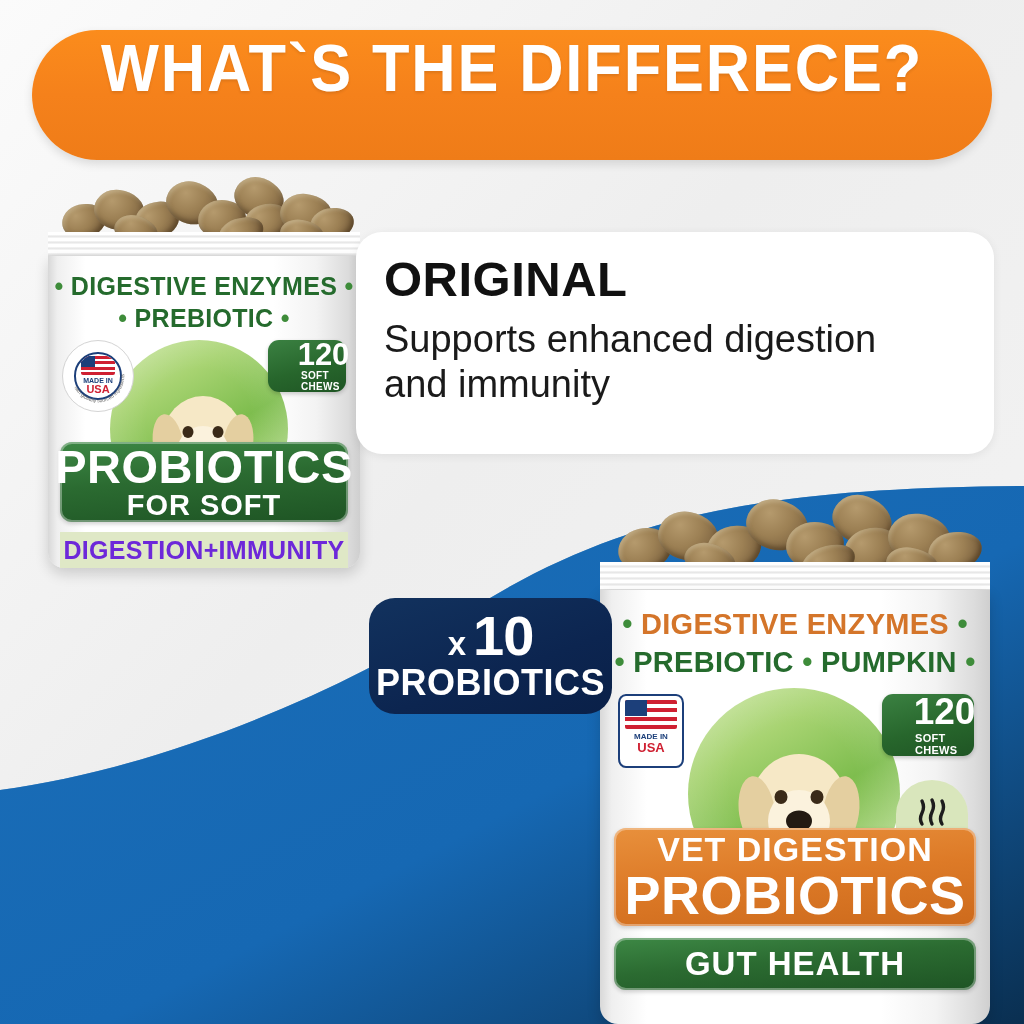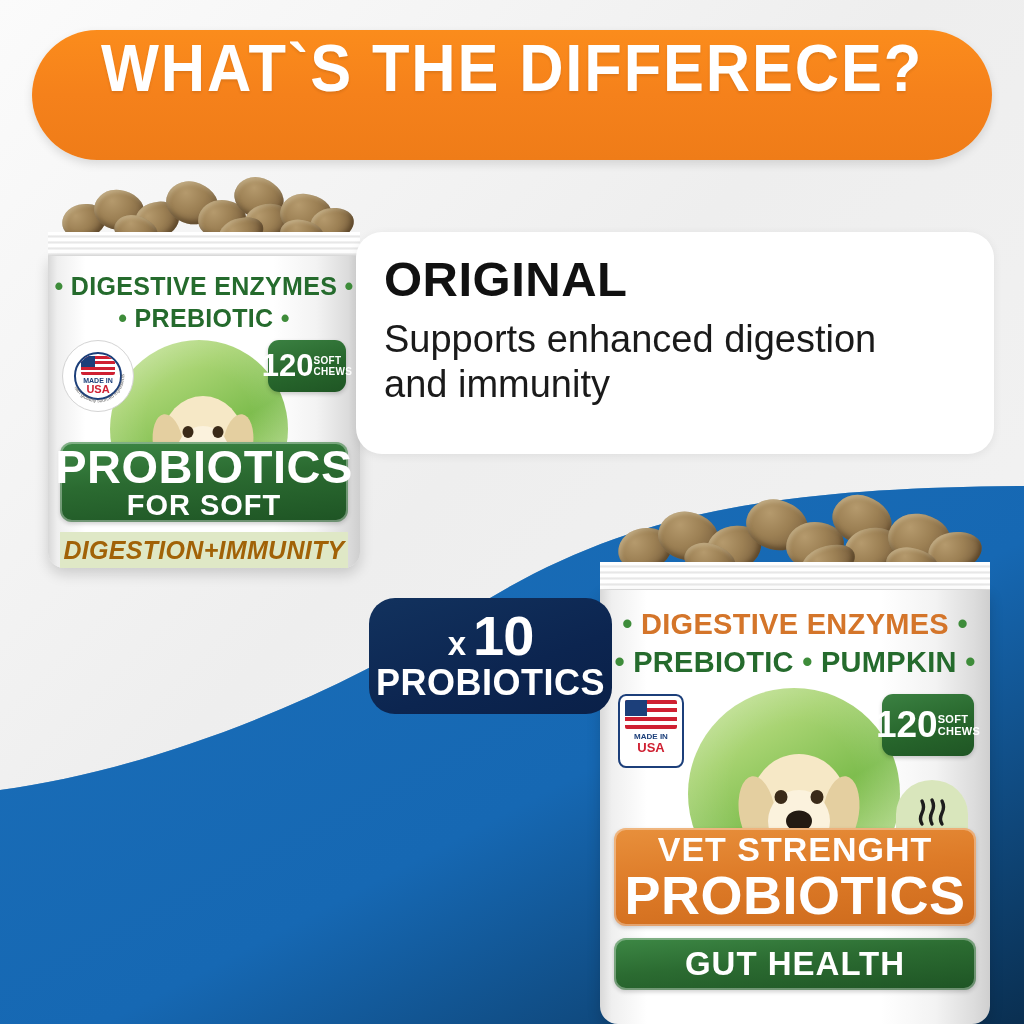--- a/index.html
+++ b/index.html
@@ -132,22 +132,22 @@
       linear-gradient(150deg,#cfe8a8 0%,#a7d371 28%,#7ebd4e 55%,#cfe8a8 100%);
     overflow:hidden;
   }
   
   .dog { position:absolute; left:0; top:0; width:100%; height:100%; }
 
   .chews-badge{
     position:absolute;
     background:linear-gradient(165deg,#3b8142 0%,#27662c 55%,#1f5524 100%);
     border-radius:11px;
-    display:flex; flex-direction:row; align-items:center; justify-content:center;
-    color:#fff; box-shadow:0 2px 4px rgba(0,0,0,.2);
+    display:flex; flex-direction:column; align-items:center; justify-content:space-between;
+    color:#fff; box-shadow:0 2px 4px rgba(0,0,0,.2);padding-left:33px;
   }
   .chews-badge .num{ font-weight:bold; line-height:.95; }
   .chews-badge .sub{ font-weight:bold; letter-spacing:.3px; }
 
   .usa-badge{ position:absolute; }
   .usa-round{
     width:100%; height:100%; border-radius:50%;
     background:#fff; border:1px solid #d4d4d4;
     display:flex; align-items:center; justify-content:center;
     position:relative;
@@ -184,21 +184,21 @@
     display:flex; flex-direction:column; align-items:center; justify-content:center;
     color:#fff; text-align:center;
   }
   .banner-green{ background:linear-gradient(175deg,#3d8845 0%,#2b6b31 45%,#1e5424 100%);
                  box-shadow:inset 0 0 0 2px rgba(255,255,255,.35), 0 2px 4px rgba(0,0,0,.18); }
   .banner-orange{ background:linear-gradient(175deg,#e8903c 0%,#dd7a27 48%,#cd6a1c 100%);
                   box-shadow:inset 0 0 0 2px rgba(255,255,255,.35), 0 2px 4px rgba(0,0,0,.18); }
   .strip-light{
     position:absolute; left:0; background:#dfe8c6;
     display:flex; align-items:center; justify-content:center;
-    color:#a16207; font-weight:bold; letter-spacing:.3px;font-style:italic;
+    color:#6d28d9; font-weight:bold; letter-spacing:.3px;
   }
   .bacon-badge{
     position:absolute;
     background:#d9e6bc; border-radius:50% 50% 10px 10px;
     display:flex; flex-direction:column; align-items:center; justify-content:flex-end;
     padding-bottom:3px;
   }
   .bacon-badge .lbltxt{ color:#1d1d1d; font-weight:bold; }
 </style>
 </head>
@@ -395,21 +395,21 @@
       <div class="bacon-badge" style="right:22px; top:190px; width:72px; height:68px;">
         <svg width="34" height="34" viewBox="0 0 34 34">
           <path d="M7 4 q3 6 0 12 q-3 6 0 11" stroke="#1d1d1d" stroke-width="3.4" fill="none" stroke-linecap="round"></path>
           <path d="M17 3 q3 6 0 12 q-3 6 0 12" stroke="#1d1d1d" stroke-width="3.4" fill="none" stroke-linecap="round"></path>
           <path d="M27 4 q3 6 0 12 q-3 6 0 11" stroke="#1d1d1d" stroke-width="3.4" fill="none" stroke-linecap="round"></path>
         </svg>
         <div class="lbltxt" style="font-size:12px;">BACON</div>
       </div>
 
       <div class="banner banner-orange" style="left:14px; width:362px; top:238px; height:98px;">
-        <div style="font-size:34px; font-weight:bold; letter-spacing:1px; line-height:1.05;">VET STRENGHT</div>
+        <div style="font-size:34px; font-weight:bold; letter-spacing:1px; line-height:1.05;">VET DIGESTION</div>
         <div style="font-size:54px; font-weight:bold; letter-spacing:.5px; line-height:1;">PROBIOTICS</div>
       </div>
 
       <div class="banner banner-green" style="left:14px; width:362px; top:348px; height:52px;">
         <div style="font-size:33px; font-weight:bold; letter-spacing:1px;">GUT HEALTH</div>
       </div>
     </div>
   </div>
 
 </div>

